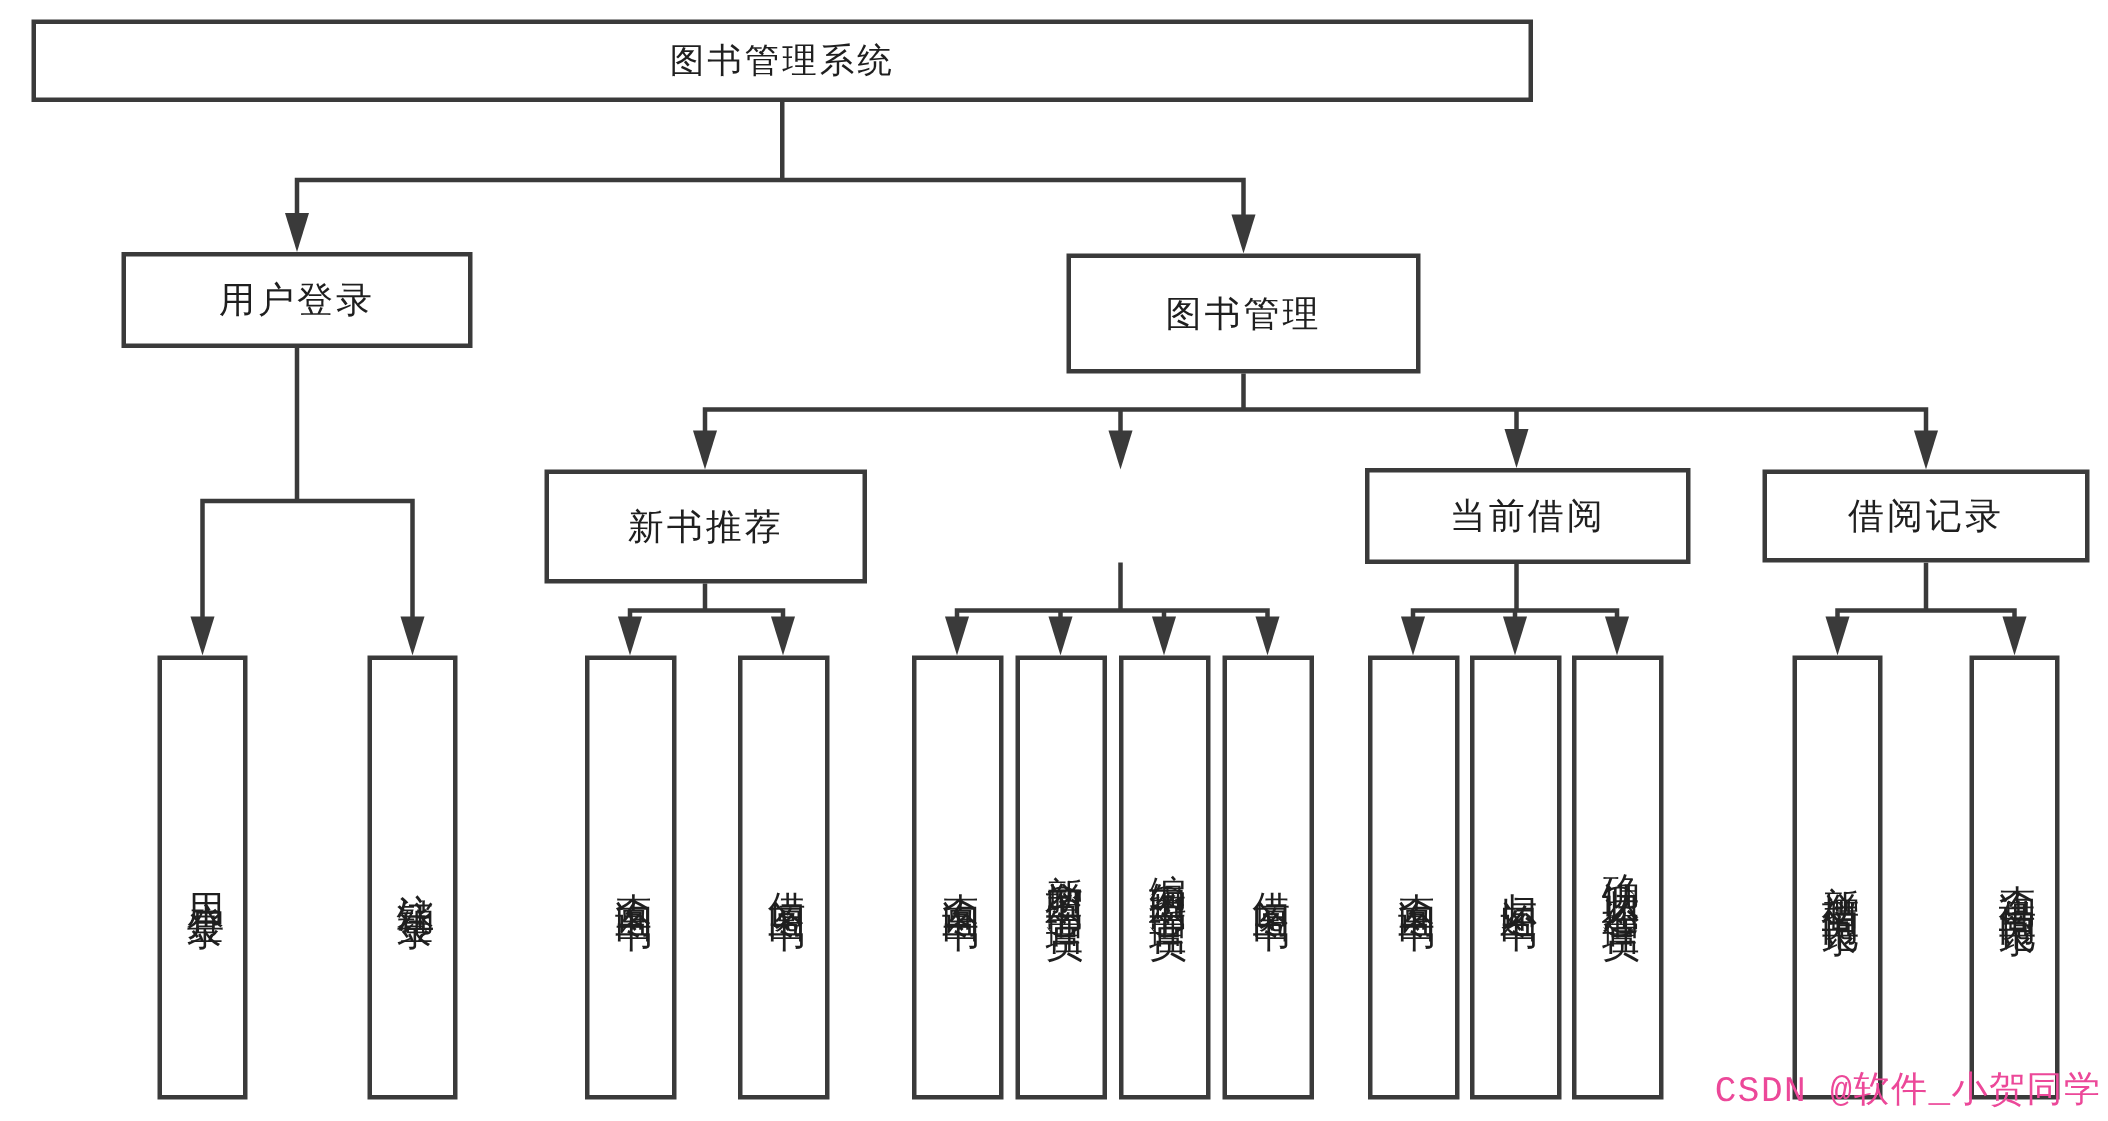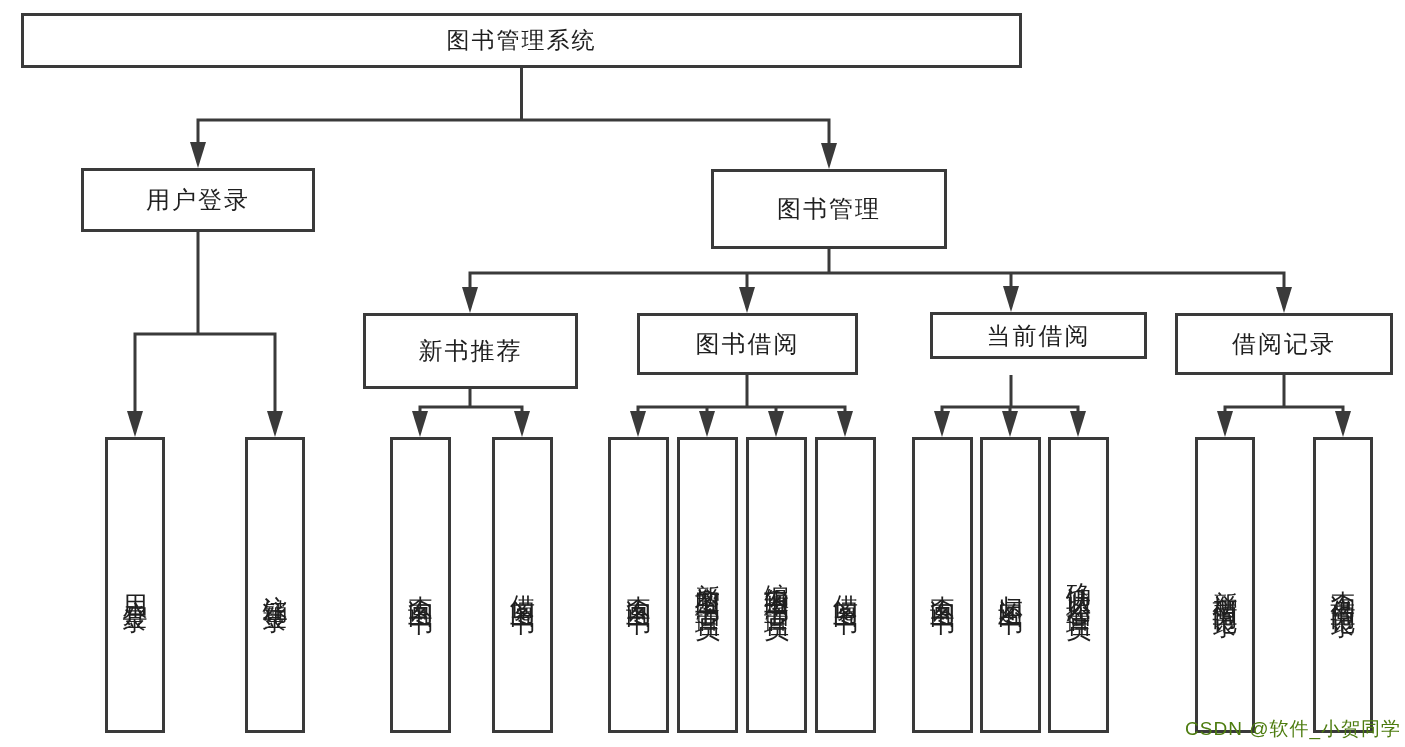--- a/index.html
+++ b/index.html
@@ -1,20 +1,20 @@
 <!DOCTYPE html>
 <html><head>
 <meta charset="utf-8">
 <style>
   html,body{margin:0;padding:0;background:#ffffff;}
   .stage{
     position:relative;
     width:1405px;height:747px;
     background:#ffffff;
-    font-family:Liberation Sans, sans-serif;
+    font-family:Liberation Mono, monospace;
     overflow:hidden;
   }
   .connectors{position:absolute;left:0;top:0;width:1405px;height:747px;}
   .box{
     position:absolute;
     box-sizing:border-box;
     background:#ffffff;
     border:3px solid #3a3a3a;
     display:flex;align-items:center;justify-content:center;
     color:#1f1f1f;
@@ -25,22 +25,22 @@
     writing-mode:vertical-rl;
     text-orientation:mixed;
     font-size:25px;
     line-height:1;
     letter-spacing:5px;
     white-space:nowrap;
   }
   .watermark{
     position:absolute;
     right:4px;bottom:5px;
-    font-size:19px;
-    color:#4d7c0f;
+    font-size:24px;
+    color:#ec4899;
     letter-spacing:1px;
     z-index:5;
     pointer-events:none;
   }
 </style>
 </head>
 <body>
 
 <div class="stage">
 
@@ -98,24 +98,21 @@
   <div class="box h-box" style="left:81px;top:168px;width:234px;height:64px;">
     <span>用户登录</span>
   </div>
   <div class="box h-box" style="left:711px;top:169px;width:236px;height:80px;">
     <span>图书管理</span>
   </div>
 
   <div class="box h-box" style="left:363px;top:313px;width:215px;height:76px;">
     <span>新书推荐</span>
   </div>
-  <div class="box h-box" style="left:637px;top:313px;width:221px;height:62px;">
-    <span>图书借阅</span>
-  </div>
-  <div class="box h-box" style="left:930px;top:312px;width:217px;height:47px;justify-content:center;">
+  <div class="box h-box" style="left:910px;top:312px;width:217px;height:64px;justify-content:center;">
     <span>当前借阅</span>
   </div>
   <div class="box h-box" style="left:1175px;top:313px;width:218px;height:62px;">
     <span>借阅记录</span>
   </div>
 
   <div class="box v-box" style="left:105px;top:437px;width:60px;height:296px;">
     <span>用户登录</span>
   </div>
   <div class="box v-box" style="left:245px;top:437px;width:60px;height:296px;">

